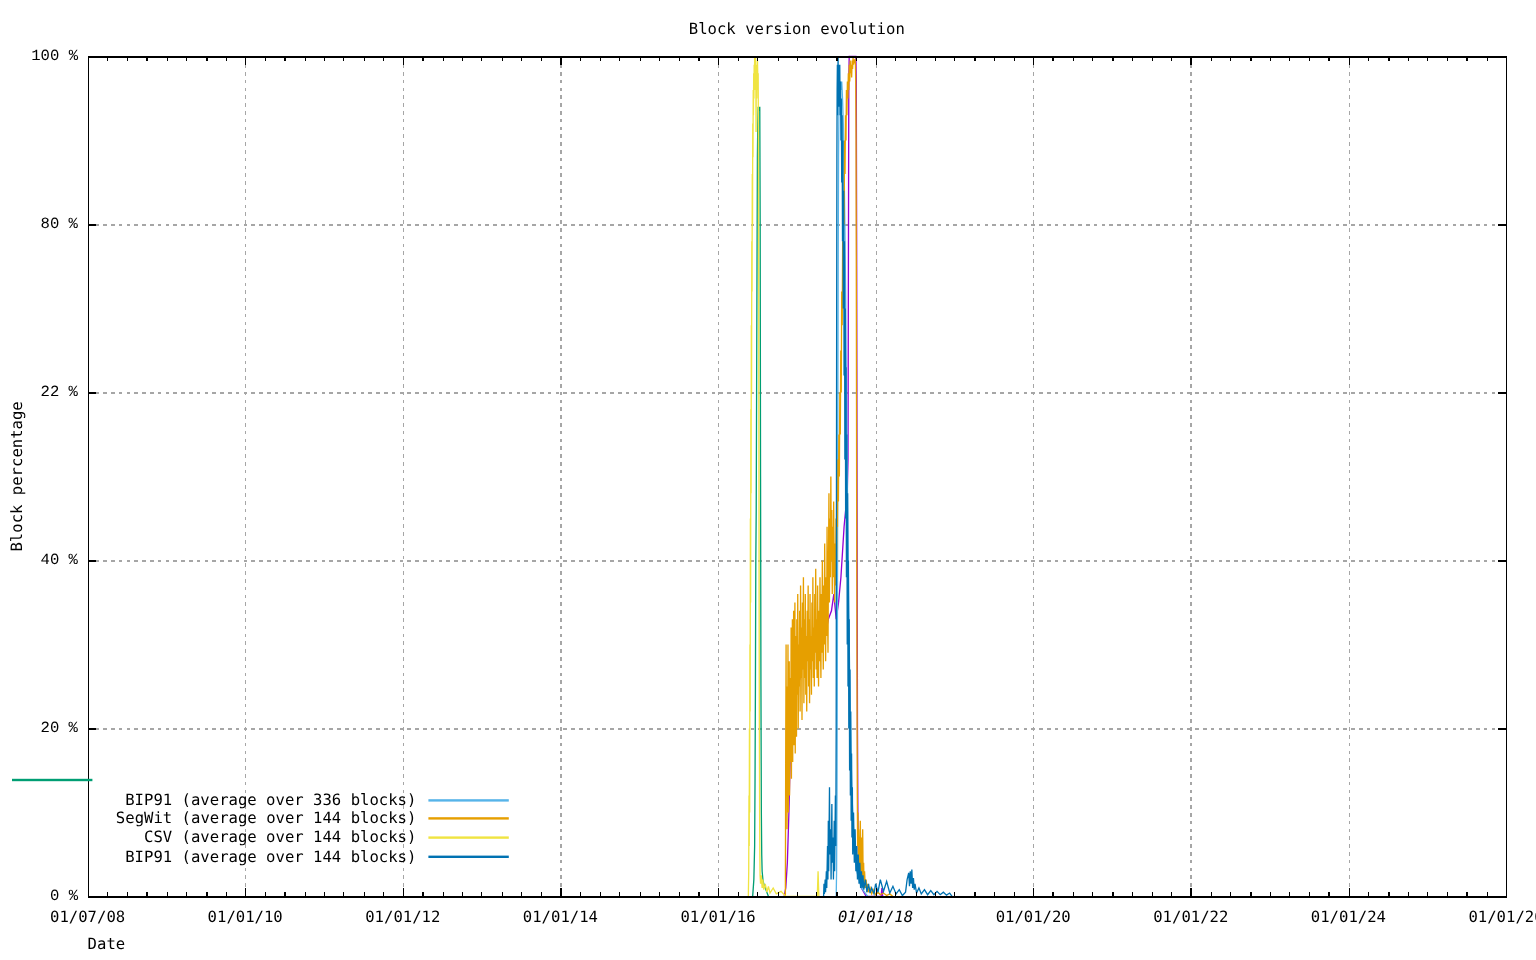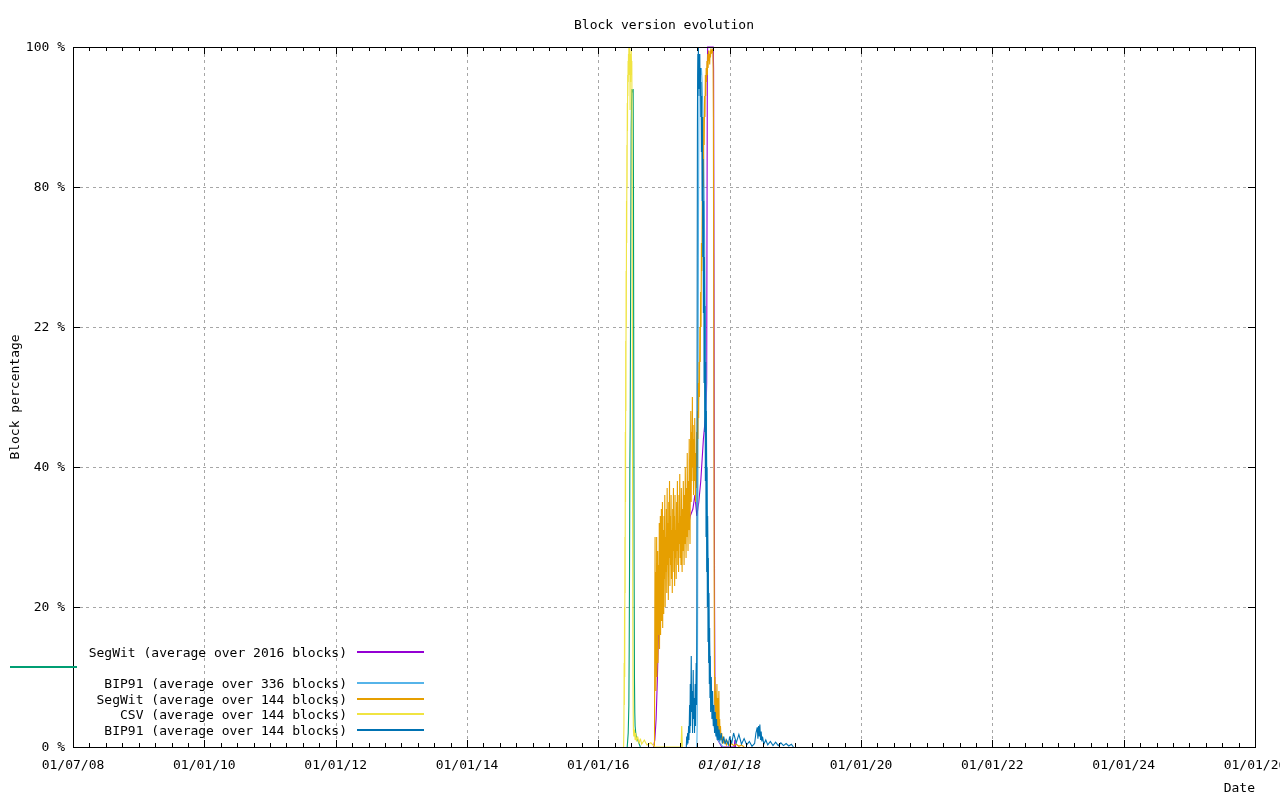--- a/index.html
+++ b/index.html
@@ -11,34 +11,34 @@
     overflow: hidden;
   }
   .stage { position: absolute; left: 0; top: 0; width: 1055px; height: 800px; }
   svg { position: absolute; left: 0; top: 0; }
   .chart-title {
     position: absolute; left: 73px; top: 17px; width: 1182px;
     text-align: center; font-size: 13px; white-space: pre;
   }
   .x-axis-title {
     position: absolute; left: 73px; top: 780px; width: 1182px;
-    text-align: right; font-size: 13px;
+    text-align: left; font-size: 13px;
   }
   .y-axis-title {
     position: absolute; left: 4px; top: 397px; width: 0; height: 0;
     font-size: 13px; white-space: nowrap;
   }
   .y-axis-title span {
     display: inline-block;
     transform: translate(3px, 0) rotate(-90deg) translate(-50%, 0);
     transform-origin: 0 0;
   }
   .tick-label { position: absolute; font-size: 13px; line-height: 14px; white-space: pre; }
   .x-tick-label { width: 120px; text-align: center; top: 758px; }
-  .y-tick-label { left: 0; width: 65px; text-align: right; }
+  .y-tick-label { left: 0; width: 65px; text-align: right; font-family: Liberation Mono, monospace; }
   .legend {
     position: absolute; left: 0; top: 644px; width: 440px;
   }
   .legend-row { position: relative; height: 15.7px; font-size: 13px; line-height: 15.7px; }
   .legend-label {
     display: inline-block; width: 347px; text-align: right;
     vertical-align: middle; white-space: pre;
   }
   .legend-line {
     display: inline-block; width: 67px; height: 2px;
@@ -233,23 +233,20 @@
   <div class="chart-title">Block version evolution</div>
 
   <div class="y-axis-title">
     <span>Block percentage</span>
   </div>
 
   <div class="x-axis-title">Date</div>
 
   <div class="legend">
     <div class="legend-row">
-      <span class="legend-label">SegWit (average over 2016 blocks)</span><span class="legend-line" style="background: rgb(148, 0, 211);"></span>
-    </div>
-    <div class="legend-row">
       <span class="legend-line" style="background: rgb(0, 158, 115);"></span>
     </div>
     <div class="legend-row">
       <span class="legend-label">BIP91 (average over 336 blocks)</span><span class="legend-line" style="background: rgb(86, 180, 233);"></span>
     </div>
     <div class="legend-row">
       <span class="legend-label">SegWit (average over 144 blocks)</span><span class="legend-line" style="background: rgb(230, 159, 0);"></span>
     </div>
     <div class="legend-row">
       <span class="legend-label">CSV (average over 144 blocks)</span><span class="legend-line" style="background: rgb(240, 228, 66);"></span>

